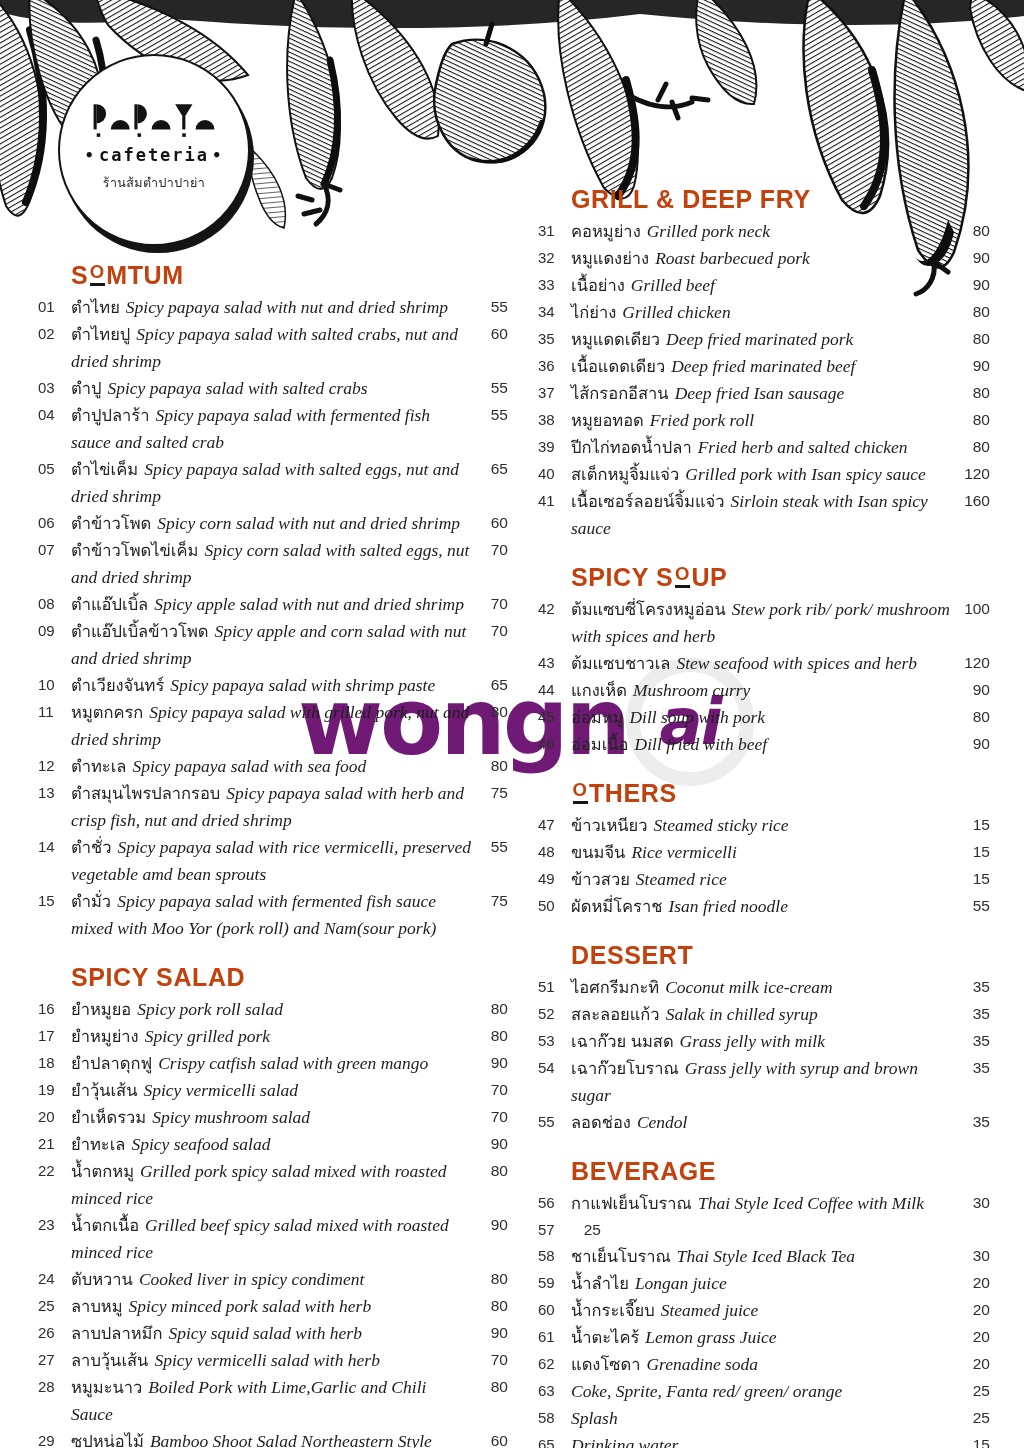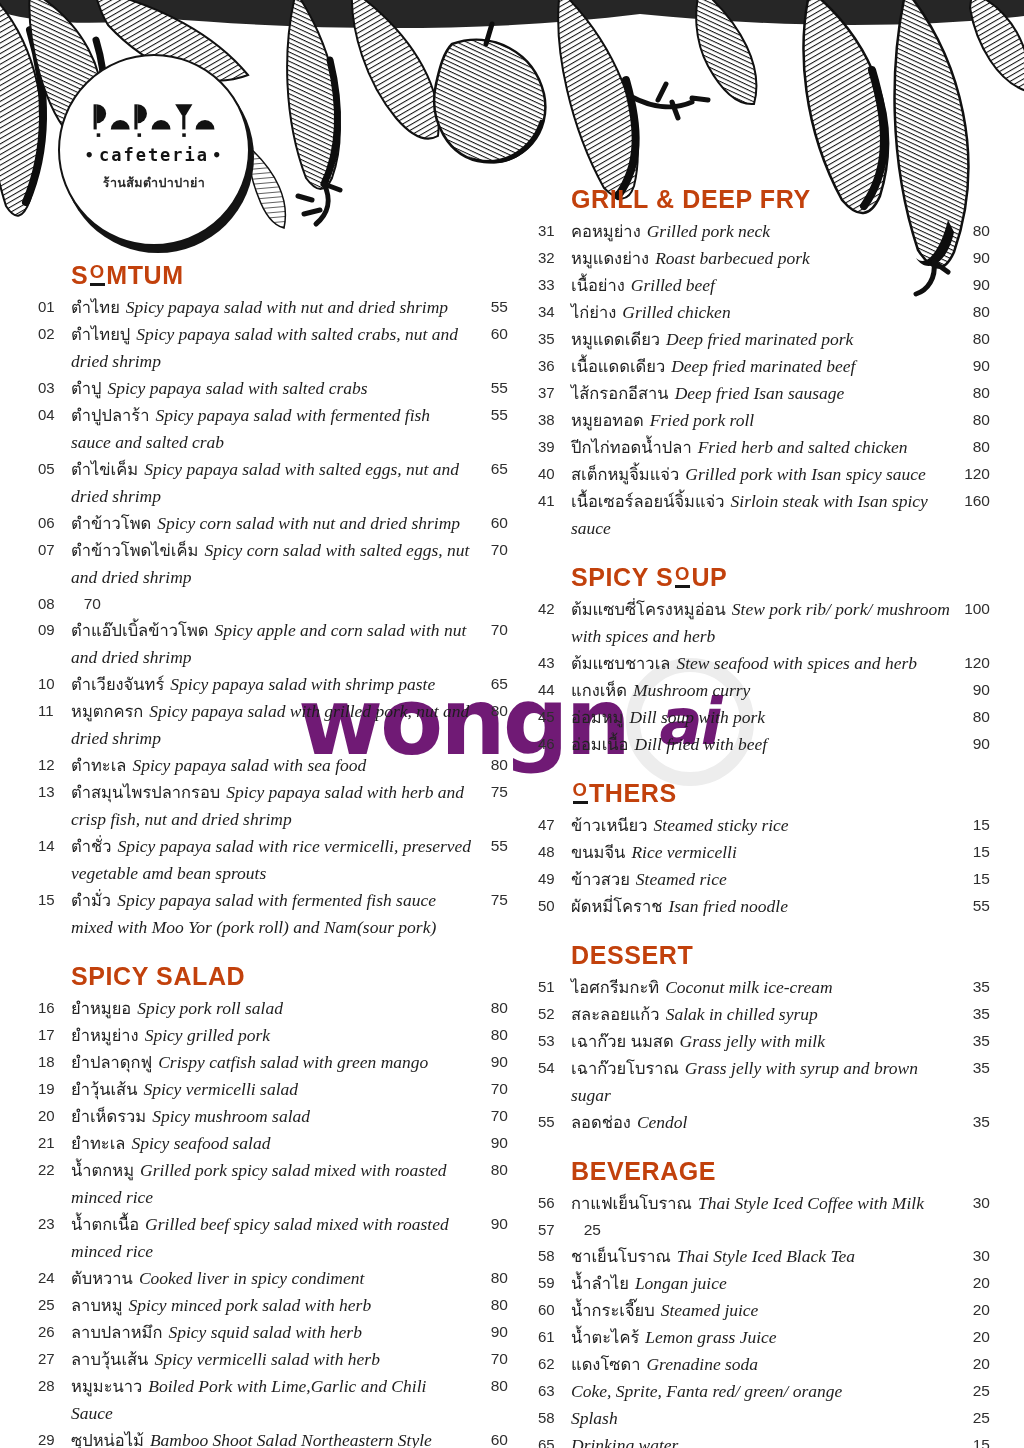--- a/index.html
+++ b/index.html
@@ -20,21 +20,21 @@
     text-align:center;
   }
   .logo-wordmark{margin-top:-6px;}
   .visually-hidden{position:absolute;width:1px;height:1px;overflow:hidden;clip:rect(0 0 0 0);}
   .logo-cafeteria{
     margin-top:7px;display:flex;align-items:center;gap:5px;
     font-family:"DejaVu Sans Mono","Liberation Mono",monospace;
     font-size:17px;font-weight:bold;letter-spacing:2px;color:#141414;
   }
   .logo-cafeteria .dot{font-size:9px;line-height:9px;}
-  .logo-thai{margin-top:8px;font-size:12.5px;color:#2a2a2a;letter-spacing:.4px;font-weight:bold;}
+  .logo-thai{margin-top:8px;font-size:12.5px;color:#2a2a2a;letter-spacing:.4px;}
   
   .wm{
     position:absolute;left:298px;top:658px;z-index:0;
     display:flex;align-items:center;
     color:#701a75;font-family:"DejaVu Sans",sans-serif;font-weight:bold;
     font-size:92px;letter-spacing:-3px;user-select:none;
   }
   .wm .ring{
     width:100px;height:100px;border:14px solid #ededed;border-radius:50%;
     margin-left:-2px;display:flex;align-items:center;justify-content:center;
@@ -171,20 +171,21 @@
         <span class="body"><span class="thai">ตำข้าวโพด</span><span class="en">Spicy corn salad with nut and dried shrimp</span></span>
         <span class="price">60</span>
       </div>
       <div class="item">
         <span class="num">07</span>
         <span class="body"><span class="thai">ตำข้าวโพดไข่เค็ม</span><span class="en">Spicy corn salad with salted eggs, nut and dried shrimp</span></span>
         <span class="price">70</span>
       </div>
       <div class="item">
         <span class="num">08</span>
+        <span class="body"><span class="thai">ตำแอ๊ปเบิ้ล</span><span class="en">Spicy apple salad with nut and dried shrimp</span></span>
         <span class="price">70</span>
       </div>
       <div class="item">
         <span class="num">09</span>
         <span class="body"><span class="thai">ตำแอ๊ปเบิ้ลข้าวโพด</span><span class="en">Spicy apple and corn salad with nut and dried shrimp</span></span>
         <span class="price">70</span>
       </div>
       <div class="item">
         <span class="num">10</span>
         <span class="body"><span class="thai">ตำเวียงจันทร์</span><span class="en">Spicy papaya salad with shrimp paste</span></span>

